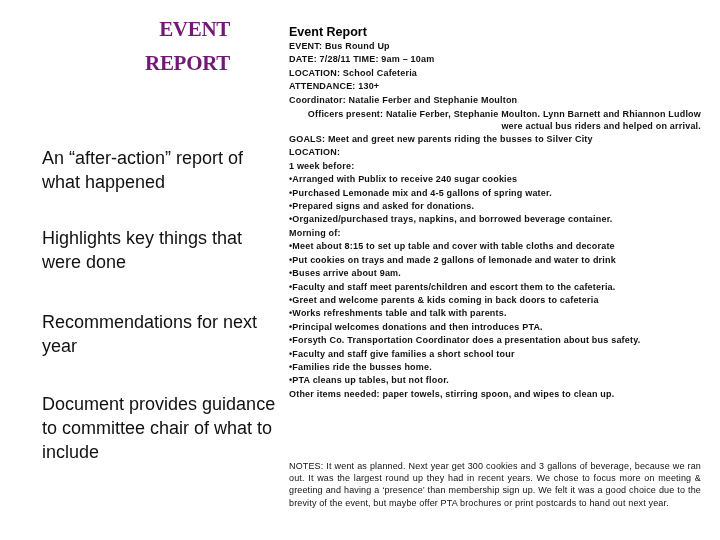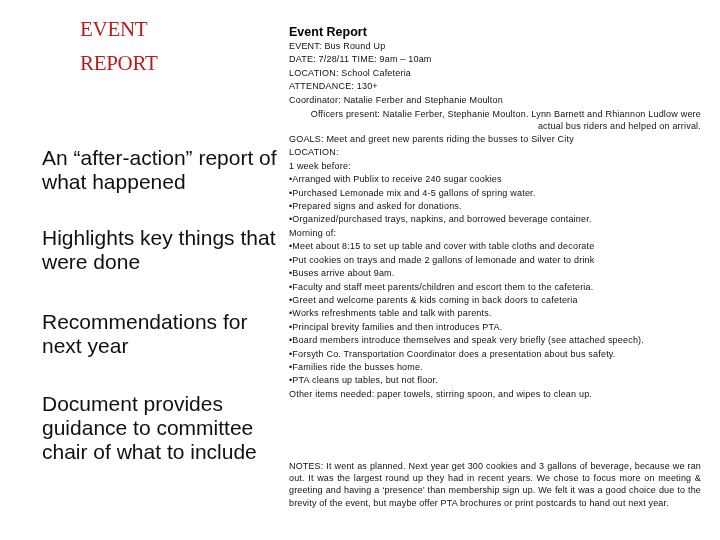--- a/index.html
+++ b/index.html
@@ -13,40 +13,40 @@
       position: relative;
       overflow: hidden;
       font-family: "Liberation Sans", sans-serif;
       color: #000000;
     }
     .title-block {
       position: absolute;
       left: 80px;
       top: 12px;
       width: 150px;
-      text-align: left;
+      text-align: right;
       font-family: "Liberation Serif", serif;
-      font-weight: normal;
-      color: #b91c1c;
+      font-weight: bold;
+      color: #701a75;
       font-size: 21px;
       line-height: 34px;
       letter-spacing: -0.3px;
     }
     .title-block div { height: 34px; }
     .summary {
       position: absolute;
       left: 42px;
       top: 146px;
       width: 240px;
     }
     .summary-item {
       position: absolute;
       left: 0;
       width: 240px;
-      font-size: 21px;
+      font-size: 18px;
       line-height: 24px;
       color: #111111;
     }
     .report {
       position: absolute;
       left: 289px;
       top: 24px;
       width: 420px;
     }
     .report-title {
@@ -64,20 +64,21 @@
       left: 0;
       top: 16px;
       width: 420px;
       font-size: 9px;
       line-height: 13.4px;
       letter-spacing: 0.2px;
       color: #111111;
     }
     .report-line {
       white-space: nowrap;
+      font-weight: bold;
     }
     .report-line.wrap {
       white-space: normal;
       line-height: 12px;
       text-align: right;
     }
     .notes {
       position: absolute;
       left: 0;
       top: 391px;
@@ -121,21 +122,21 @@
     <div class="report-line">•Purchased Lemonade mix and 4-5 gallons of spring water.</div>
     <div class="report-line">•Prepared signs and asked for donations.</div>
     <div class="report-line">•Organized/purchased trays, napkins, and borrowed beverage container.</div>
     <div class="report-line">Morning of:</div>
     <div class="report-line">•Meet about 8:15 to set up table and cover with table cloths and decorate</div>
     <div class="report-line">•Put cookies on trays and made 2 gallons of lemonade and water to drink</div>
     <div class="report-line">•Buses arrive about 9am.</div>
     <div class="report-line">•Faculty and staff meet parents/children and escort them to the cafeteria.</div>
     <div class="report-line">•Greet and welcome parents &amp; kids coming in back doors to cafeteria</div>
     <div class="report-line">•Works refreshments table and talk with parents.</div>
-    <div class="report-line">•Principal brevity families and then introduces PTA.</div>
-    <div class="report-line">•Board members introduce themselves and speak very briefly (see attached speech).</div>
+    <div class="report-line">•Principal welcomes donations and then introduces PTA.</div>
     <div class="report-line">•Forsyth Co. Transportation Coordinator does a presentation about bus safety.</div>
+    <div class="report-line">•Faculty and staff give families a short school tour</div>
     <div class="report-line">•Families ride the busses home.</div>
     <div class="report-line">•PTA cleans up tables, but not floor.</div>
     <div class="report-line">Other items needed: paper towels, stirring spoon, and wipes to clean up.</div>
   </div>
   <div class="notes">NOTES: It went as planned. Next year get 300 cookies and 3 gallons of beverage, because we ran out. It was the largest round up they had in recent years. We chose to focus more on meeting &amp; greeting and having a ‘presence’ than membership sign up. We felt it was a good choice due to the brevity of the event, but maybe offer PTA brochures or print postcards to hand out next year.</div>
 </div>
 
 </body></html>

